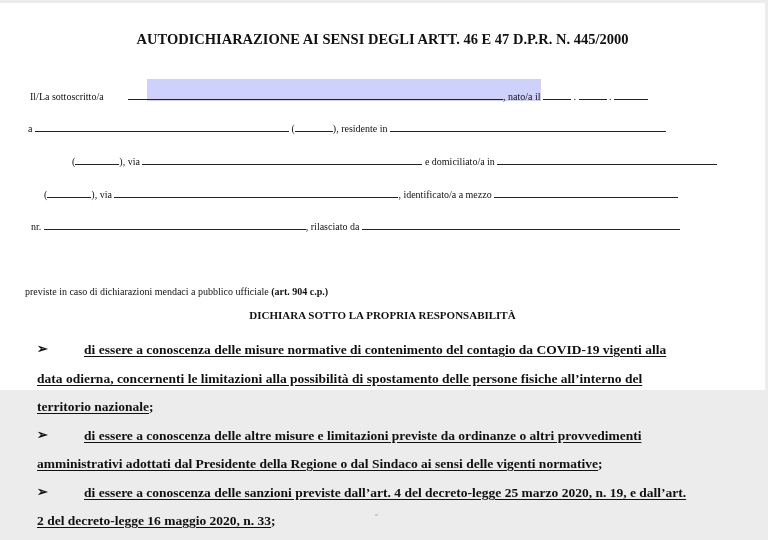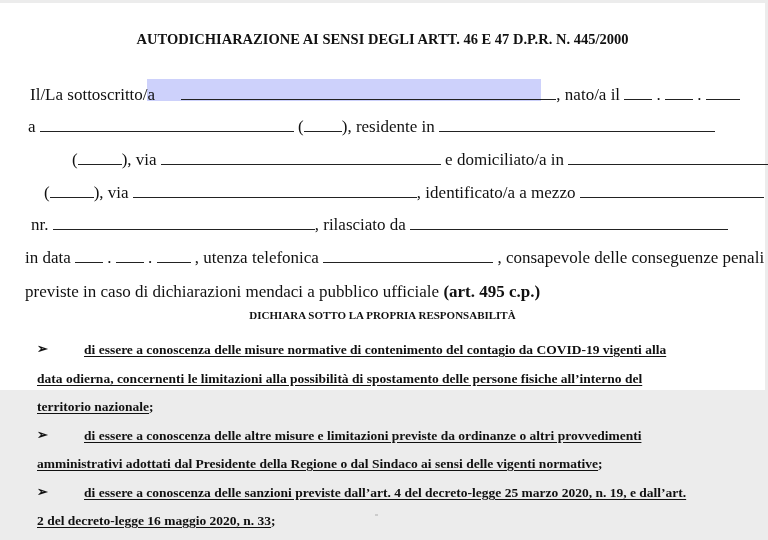--- a/index.html
+++ b/index.html
@@ -14,21 +14,21 @@
       position: absolute; left: 0; top: 3px; width: 765px; height: 387px;
       background: #ffffff;
     }
     .title {
       position: absolute; left: 0; right: 0; top: 28px;
       text-align: center; font-weight: bold; font-size: 14.5px;
       letter-spacing: 0px;
     }
     .line {
       position: absolute; left: 0; white-space: nowrap;
-      font-size: 17px; line-height: 16px;
+      font-size: 10px; line-height: 16px;
     }
     .blank { display: inline-block; border-bottom: 1px solid #222; height: 12px; vertical-align: baseline; }
     .highlight {
       position: absolute; left: 147px; top: 76px; width: 394px; height: 22px;
       background: #cdd1fb;
     }
     .bold { font-weight: bold; }
     .heading {
       position: absolute; left: 0; right: 0; top: 306px; text-align: center;
       font-weight: bold; font-size: 11px;
@@ -79,34 +79,23 @@
     <span class="blank" style="width:262px;"></span><span>, rilasciato da</span>
     <span class="blank" style="width:318px;"></span>
   </div>
 
   <div class="line" style="top:182px; left:44px;">
     <span>(</span><span class="blank" style="width:44px;"></span><span>), via</span>
     <span class="blank" style="width:284px;"></span><span>, identificato/a a mezzo</span>
     <span class="blank" style="width:184px;"></span>
   </div>
 
-  <div class="line" style="top:247px; left:25px;">
-    <span>in data</span>
-    <span class="blank" style="width:28px;"></span>
-    <span>.</span>
-    <span class="blank" style="width:28px;"></span>
-    <span>.</span>
-    <span class="blank" style="width:34px;"></span>
-    <span>, utenza telefonica</span>
-    <span class="blank" style="width:170px;"></span>
-    <span>, consapevole delle conseguenze penali</span>
-  </div>
 
   <div class="line" style="top:281px; left:25px;">
-    <span>previste in caso di dichiarazioni mendaci a pubblico ufficiale </span><span class="bold">(art. 495 c.p.)</span>
+    <span>previste in caso di dichiarazioni mendaci a pubblico ufficiale </span><span class="bold">(art. 904 c.p.)</span>
   </div>
 
   <div class="heading">DICHIARA SOTTO LA PROPRIA RESPONSABILITÀ</div>
 
   <span class="bul" style="left:37px; top:338px;">➢</span>
   <div class="uline" style="left:84px; top:339px;">di essere a conoscenza delle misure normative di contenimento del contagio da COVID-19 vigenti alla</div>
   <div class="uline" style="left:37px; top:368px;">data odierna, concernenti le limitazioni alla possibilità di spostamento delle persone fisiche all’interno del</div>
   <div class="uline" style="left:37px; top:396px;"><span>territorio nazionale</span><span class="plain" style="display:inline-block;">;</span></div>
 
   <span class="bul" style="left:37px; top:424px;">➢</span>

